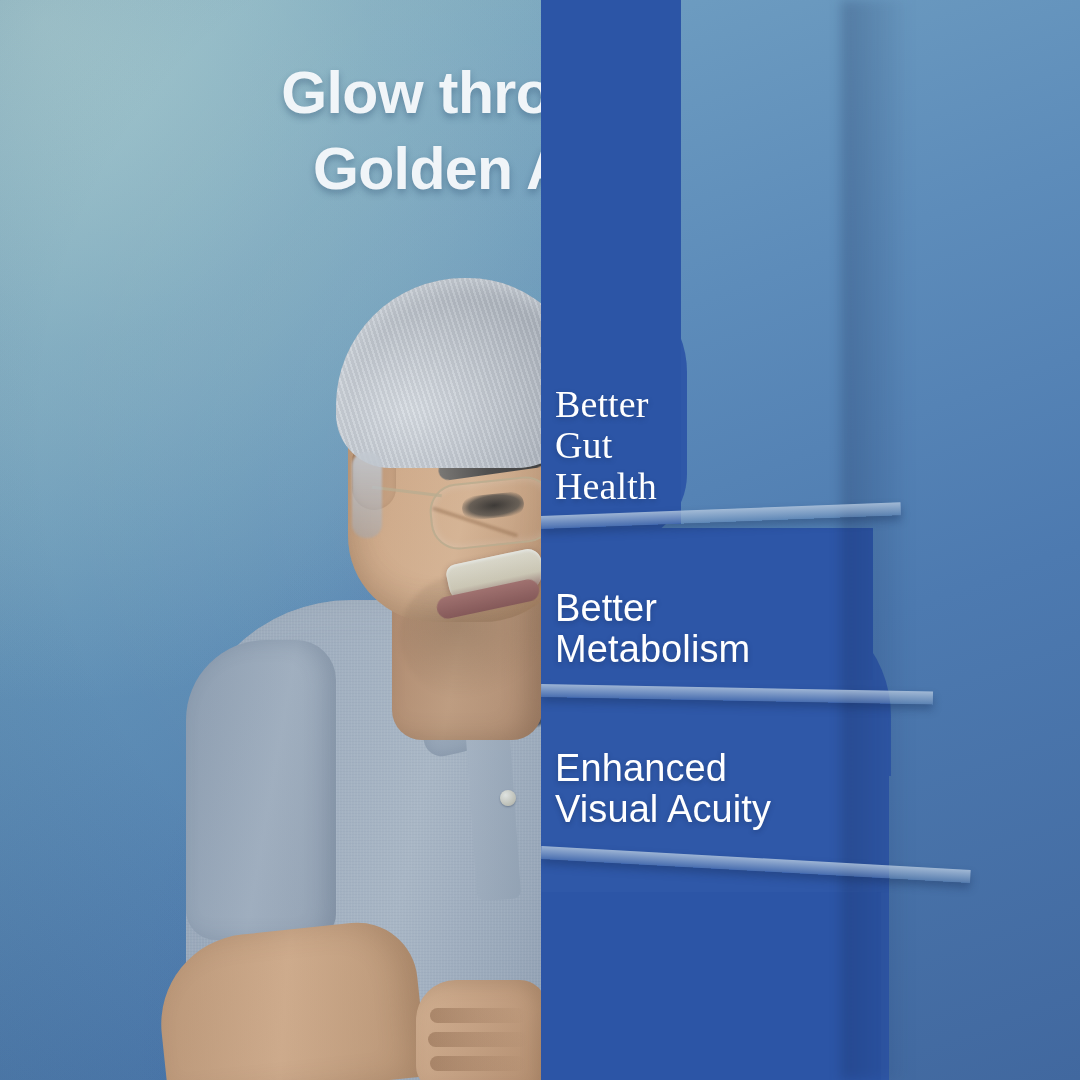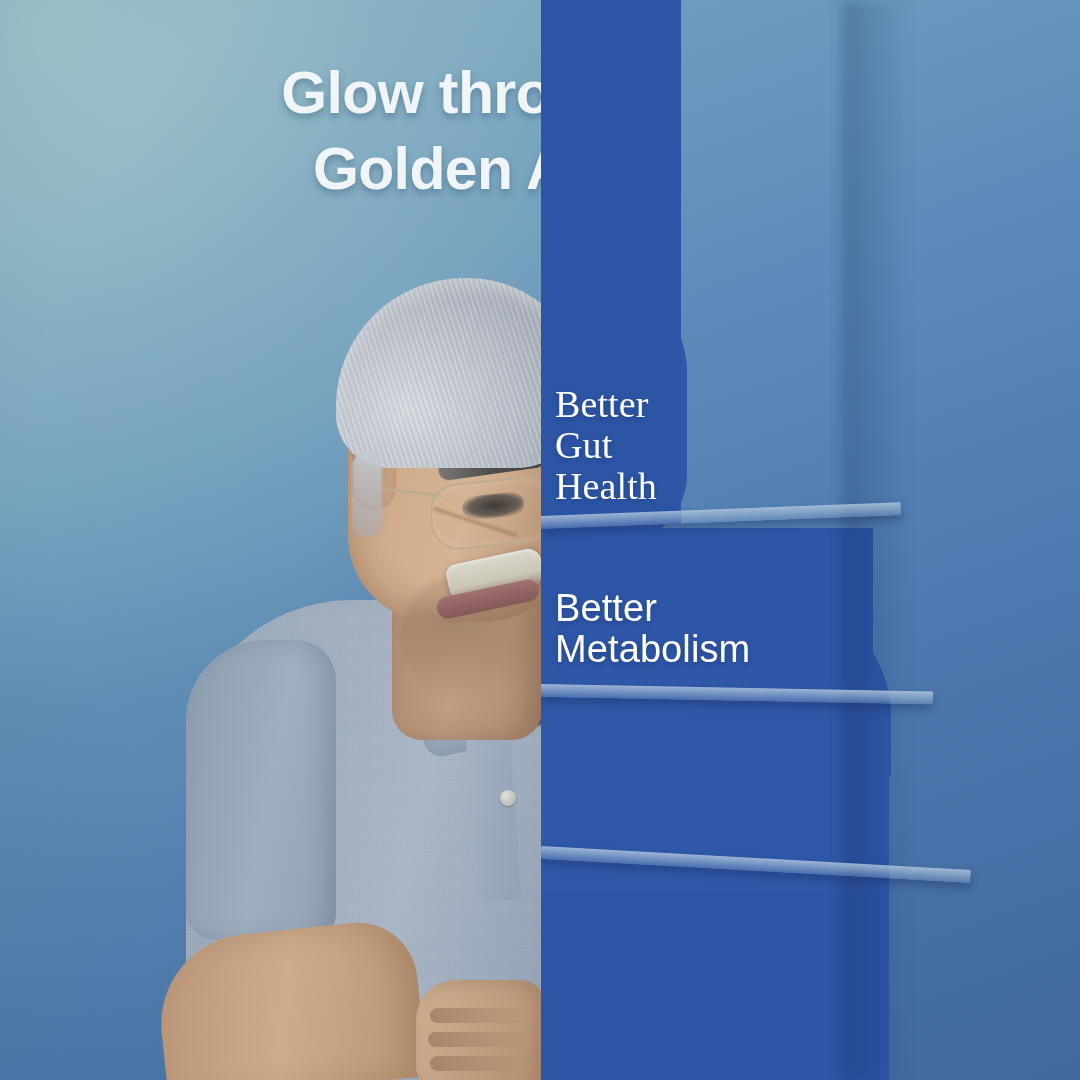--- a/index.html
+++ b/index.html
@@ -332,15 +332,17 @@
 
     <div class="divider d1"></div>
     <div class="divider d2"></div>
     <div class="divider d3"></div>
 
     <div class="benefit b1">Better
 Gut
 Health</div>
     <div class="benefit b2">Better
 Metabolism</div>
+    <div class="benefit b3">Enhanced
+Visual Acuity</div>
   </div>
 
 </div>
 
 </body></html>

